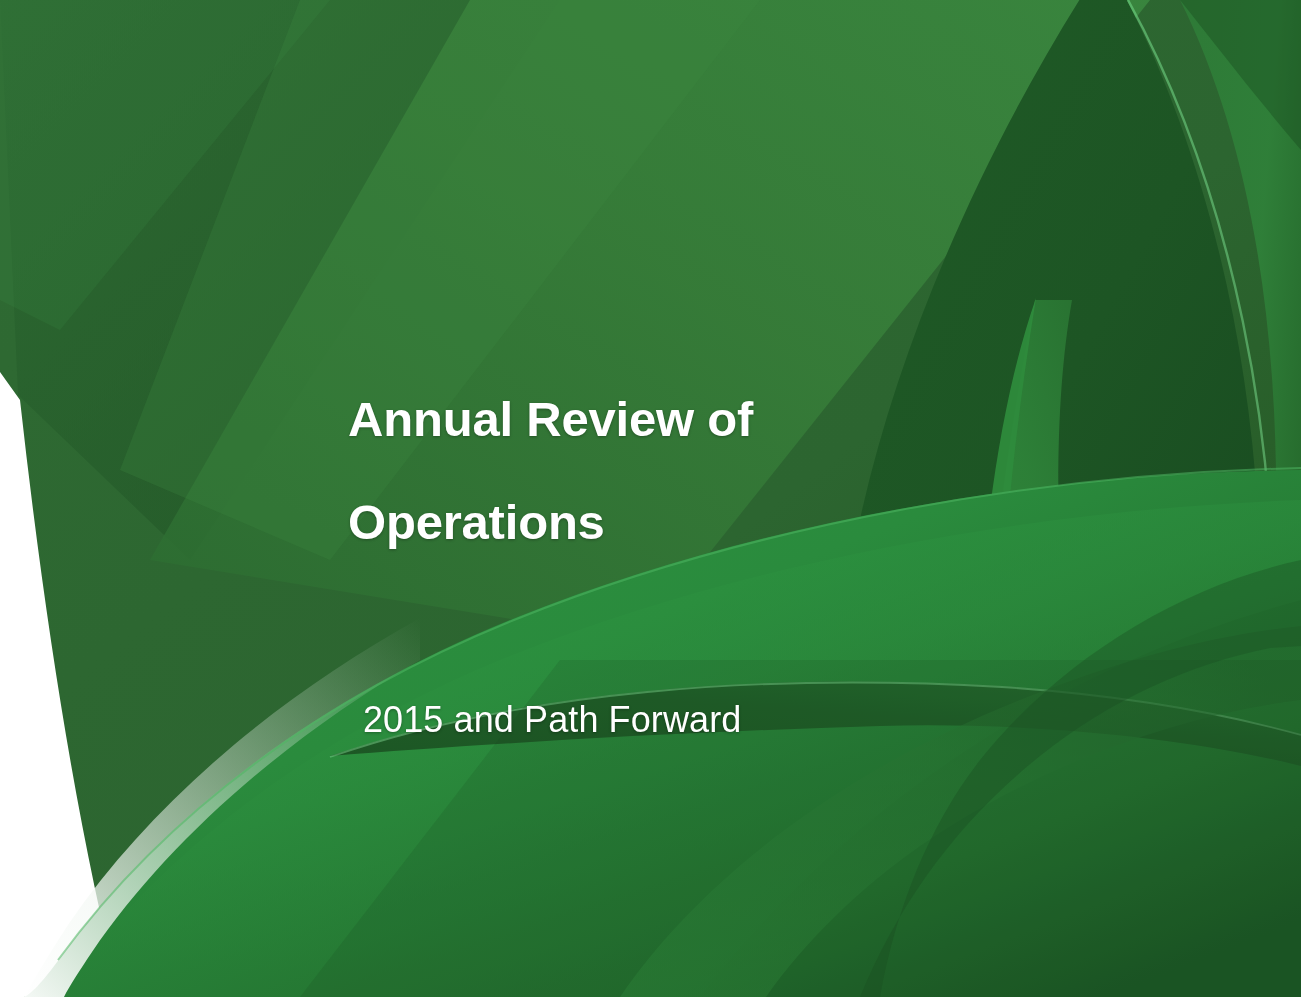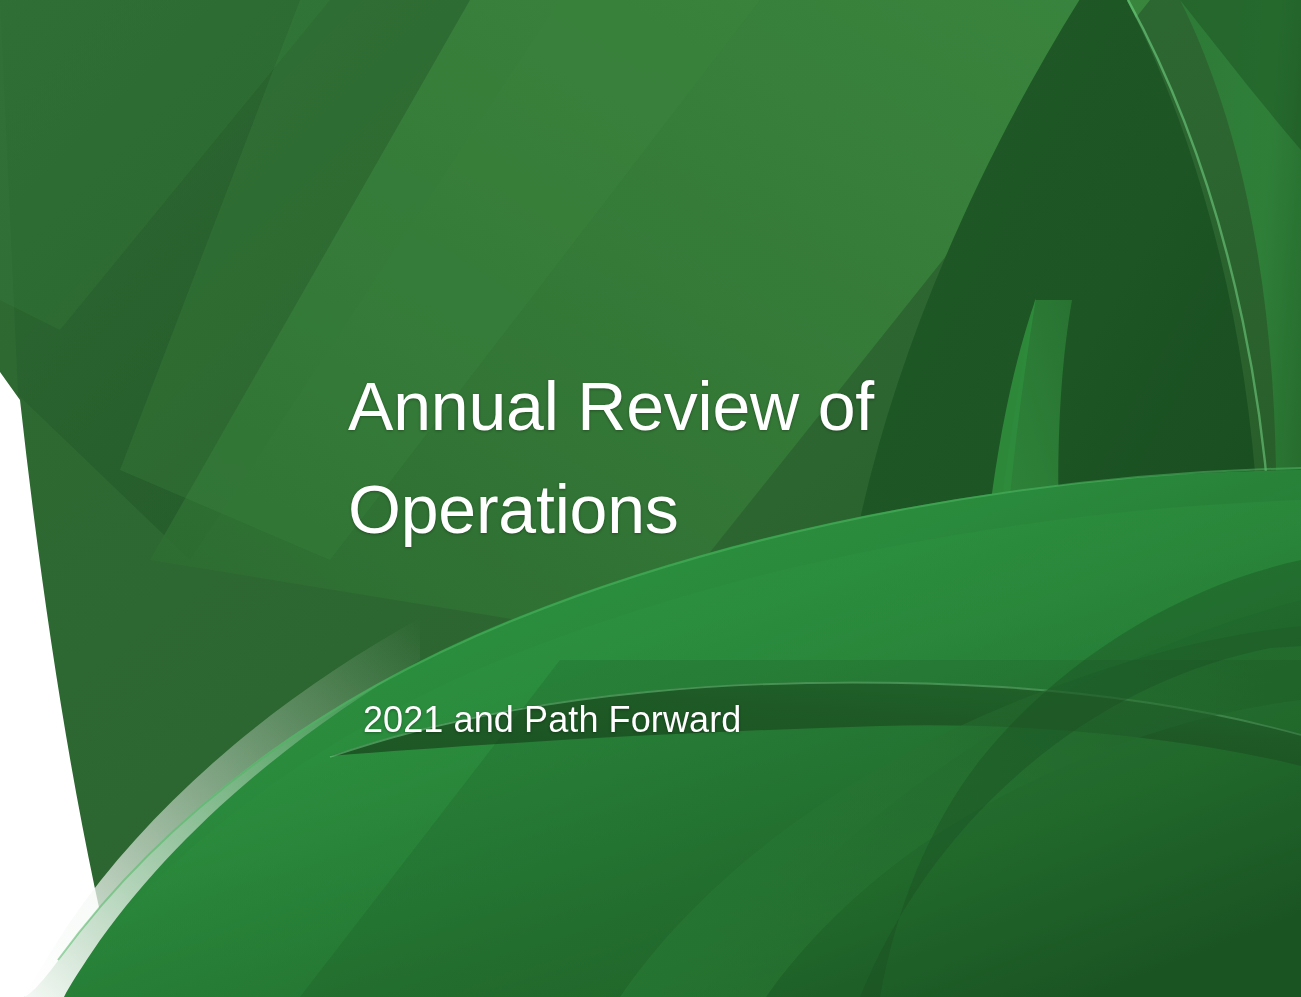--- a/index.html
+++ b/index.html
@@ -26,25 +26,25 @@
   }
   #text-layer {
     position: absolute;
     inset: 0;
     width: 1301px;
     height: 997px;
   }
   #slide-title {
     position: absolute;
     left: 348px;
-    top: 355px;
+    top: 368px;
     width: 760px;
     color: #ffffff;
-    font-size: 68px;
-    font-weight: normal;
+    font-size: 49px;
+    font-weight: bold;
     line-height: 103px;
     letter-spacing: -0.2px;
     white-space: pre-line;
     text-shadow: 0 1px 3px rgba(0,0,0,0.30);
   }
   #slide-subtitle {
     position: absolute;
     left: 363px;
     top: 698px;
     width: 700px;
@@ -225,16 +225,16 @@
 
       <path fill="#3E8C44" opacity="0.20" d="M0,0 L330,0 L60,330 L0,300 Z"></path>
 
       <path fill="#14421B" opacity="0.35" d="M1180,0 L1301,0 L1301,150 C1250,90 1212,40 1180,0 Z"></path>
     </g>
   </svg>
 
   <div id="text-layer">
     <div id="slide-title">Annual Review of
 Operations</div>
-    <div id="slide-subtitle">2021 and Path Forward</div>
+    <div id="slide-subtitle">2015 and Path Forward</div>
   </div>
 
 </div>
 
 </body></html>

